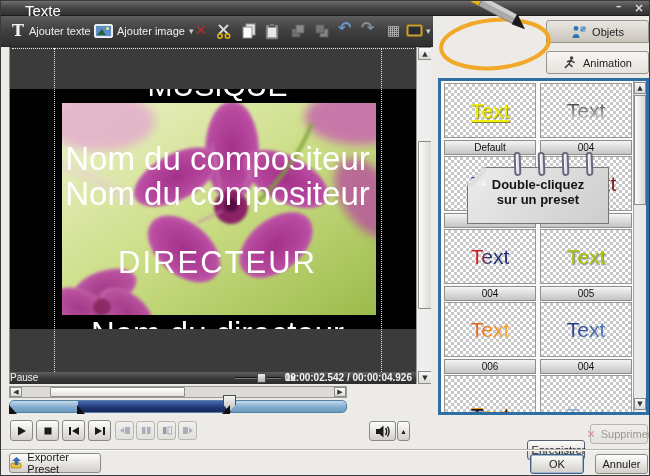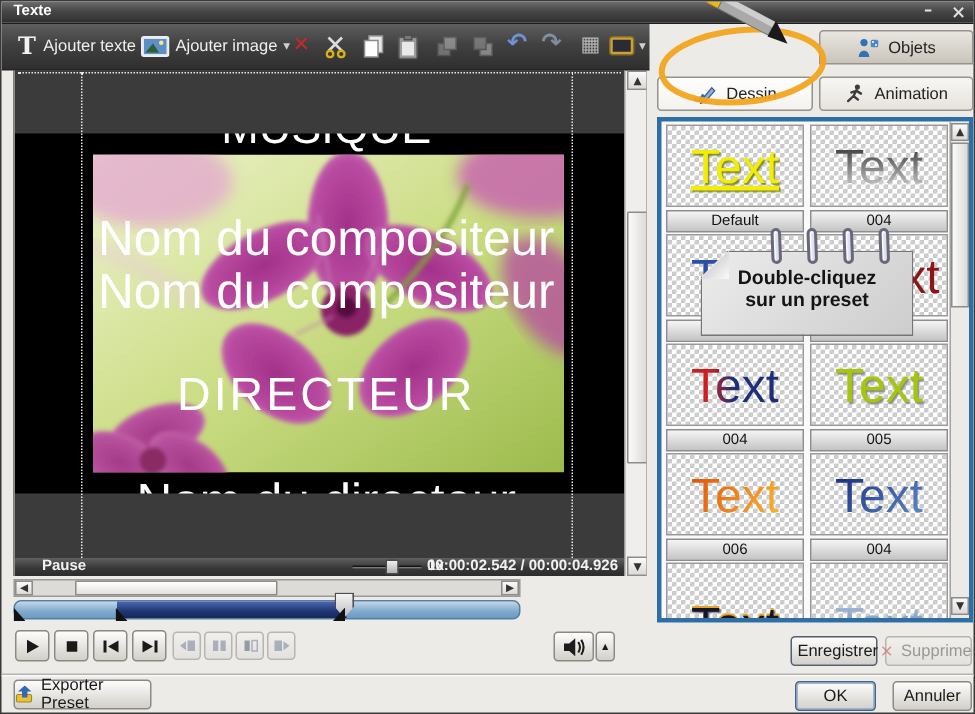--- a/index.html
+++ b/index.html
@@ -18,21 +18,21 @@
   .btn3d.dis{background:linear-gradient(#f1efec,#e3e1dd);border-color:#b7b5b0;color:#9a9892}
   .checker{background-color:#fff;
     background-image:linear-gradient(45deg,#c9c9c9 25%,transparent 25%,transparent 75%,#c9c9c9 75%),
                      linear-gradient(45deg,#c9c9c9 25%,transparent 25%,transparent 75%,#c9c9c9 75%);
     background-size:6px 6px;background-position:0 0,3px 3px}
   .pcard-thumb{position:absolute;left:0;top:0;width:92px;height:55px;border:1px solid #9a9a9a;
                display:flex;align-items:center;justify-content:center;overflow:hidden}
   .pcard-label{position:absolute;left:0;top:57px;width:92px;height:15px;
                background:linear-gradient(#f5f5f5,#c4c4c4);border:1px solid #8d8d8d;
                font-size:10px;color:#111;display:flex;align-items:center;justify-content:center}
-  .pt{font-size:32px;line-height:1;display:inline-block}
+  .pt{font-size:21px;line-height:1;display:inline-block}
   .pt-default{color:#f0ee04;text-decoration:underline;text-shadow:1px 1px 1px rgba(110,110,0,.8)}
   .pt-gray{color:#555;background:linear-gradient(#2d2d2d,#d2d2d2);-webkit-background-clip:text;background-clip:text;-webkit-text-fill-color:transparent}
   .pt-blue{color:#2b4fa8}
   .pt-darkred{color:#8c1515}
   .pt-redblue{color:#7a1a3a;background:linear-gradient(90deg,#cc1f1f 22%,#1d2f78 48%);-webkit-background-clip:text;background-clip:text;-webkit-text-fill-color:transparent}
   .pt-green{color:#a4c70c;text-shadow:1px 1px 1px #8a8a8a}
   .pt-orange{color:#e8751a;background:linear-gradient(115deg,#e1510b,#f9b42e);-webkit-background-clip:text;background-clip:text;-webkit-text-fill-color:transparent}
   .pt-blue2{color:#2a4a9a;background:linear-gradient(135deg,#132a7c,#5f8ac8);-webkit-background-clip:text;background-clip:text;-webkit-text-fill-color:transparent}
   .pt-darkglow{color:#13172a;text-shadow:0 -1px 0 #eda024,1px 1px 1px #667}
   .pt-steel{color:#7d9cc0;background:linear-gradient(#aac2dd,#54739d);-webkit-background-clip:text;background-clip:text;-webkit-text-fill-color:transparent}
@@ -44,21 +44,21 @@
   .ring{position:absolute;width:7px;height:24px;border:2px solid #68687a;background:#dde1ee;border-radius:4px;
         box-shadow:inset 1px 1px 1px #fff;z-index:7;transform:rotate(-2deg)}
   .glyph{font-family:"DejaVu Sans",sans-serif}
 </style>
 </head>
 <body>
 
 <div id="win">
 
   <div class="abs" style="left:0;top:0;width:650px;height:15px;background:linear-gradient(#6e6e6e,#474747 45%,#303030);border-bottom:1px solid #1d1d1d">
-    <span class="abs" style="left:8px;top:1px;font-size:10px;font-weight:bold;color:#fff">Texte</span>
+    <span class="abs" style="left:24px;top:1px;font-size:15px;font-weight:normal;color:#fff">Texte</span>
     <span class="abs glyph" style="left:615px;top:-1px;font-size:11px;font-weight:bold;color:#ddd">–</span>
     <span class="abs glyph" style="left:633px;top:0px;font-size:12px;font-weight:bold;color:#ddd">×</span>
   </div>
 
   <div class="abs" style="left:0;top:15px;width:432px;height:31px;background:linear-gradient(#5e5e5e,#414141 45%,#2f2f2f);border-bottom:1px solid #242424">
     <div class="abs" style="left:11px;top:3px;height:24px;display:flex;align-items:center;gap:5px">
       <span style="font-family:'DejaVu Serif',serif;font-size:16px;font-weight:bold;color:#f2f2f2;line-height:1">T</span>
       <span class="tbar-label">Ajouter texte</span>
     </div>
     <div class="abs" style="left:93px;top:3px;height:24px;display:flex;align-items:center;gap:4px">
@@ -107,28 +107,20 @@
 
   <div class="abs tab tab-idle" style="left:545px;top:19px;width:103px;height:23px">
     <svg width="15" height="14">
       <circle cx="5" cy="3.4" r="2.4" fill="#2f72b8"></circle>
       <path d="M1.5,13 C1.5,7.5 8.5,7.5 8.5,13 Z" fill="#2f72b8"></path>
       <rect x="9.5" y="1.5" width="5" height="5" rx="1" fill="#4d89c8"></rect>
       <circle cx="11" cy="3" r="0.7" fill="#fff"></circle>
         <circle cx="13" cy="5" r="0.7" fill="#fff"></circle>
     </svg>
     <span>Objets</span>
-  </div>
-  <div class="abs mbtn" style="left:437px;top:50px;width:104px;height:23px;background:linear-gradient(#ffffff,#f4f2ee)">
-    <svg width="16" height="14">
-      <path d="M1,10 Q4,13 7,7" stroke="#2f72b8" stroke-width="2" fill="none"></path>
-      <polygon points="5.5,11 12.5,2.5 14.5,4.5 7.5,12.5" fill="#8fb0dd" stroke="#3f5f8f" stroke-width="0.8"></polygon>
-      <polygon points="5.5,11 7.5,12.5 4.6,13.4" fill="#222"></polygon>
-    </svg>
-    <span>Dessin</span>
   </div>
   <div class="abs mbtn" style="left:545px;top:50px;width:103px;height:23px;background:linear-gradient(#f8f6f3,#e6e3dd)">
     <svg width="14" height="14">
       <circle cx="8.6" cy="2" r="1.7" fill="#3c3c3c"></circle>
       <path d="M8,4 L6,8 M8,4.6 L11,6.4 M8,4.6 L4.6,5.6 M6,8 L9,10.4 M6,8 L2.4,11.4" stroke="#3c3c3c" stroke-width="1.6" fill="none" stroke-linecap="round"></path>
     </svg>
     <span>Animation</span>
   </div>
 
   <div class="abs" style="left:8px;top:46px;width:422px;height:337px;background:#000;border-left:1px solid #8e8c88;overflow:hidden">
@@ -185,21 +177,21 @@
     <div class="ovtext" style="top:268px;font-size:33px">Nom du directeur</div>
 
     <div class="abs" style="left:0;top:0;width:406px;height:42px;background:#3b3b3b;z-index:3"></div>
     <div class="abs" style="left:0;top:282px;width:406px;height:43px;background:#3b3b3b;z-index:3"></div>
 
     <div class="abs doth" style="left:2px;top:1px;width:402px;z-index:4"></div>
     <div class="abs dotv" style="left:44px;top:1px;height:324px;z-index:4"></div>
     <div class="abs dotv" style="left:371px;top:1px;height:324px;z-index:4"></div>
 
     <div class="abs" style="left:0;top:325px;width:406px;height:12px;background:linear-gradient(#606060,#383838 55%,#2c2c2c);z-index:5">
-      <span class="abs" style="left:18px;top:0;font-size:10px;font-weight:bold;color:#f2f2f2">Pause</span>
+      <span class="abs" style="left:0;top:0;font-size:10px;font-weight:normal;color:#f2f2f2">Pause</span>
       <div class="abs" style="left:225px;top:5px;width:46px;height:2px;background:#161616;border-bottom:1px solid #7a7a7a"></div>
       <div class="abs" style="left:247px;top:1px;width:9px;height:10px;background:linear-gradient(#efefef,#b2b2b2);border:1px solid #4a4a4a;border-radius:1px"></div>
       <span class="abs" style="left:275px;top:0;font-size:10px;font-weight:bold;color:#f2f2f2">1x</span>
       <span class="abs" style="right:4px;top:0;font-size:10px;font-weight:bold;color:#f2f2f2">00:00:02.542 / 00:00:04.926</span>
     </div>
 
     <div class="abs" style="left:406px;top:0;width:16px;height:337px;background:#efeeec;border-left:1px solid #9a9a9a;z-index:6">
       <div class="abs sbtn" style="left:1px;top:0;width:14px;height:13px">▲</div>
       <div class="abs" style="left:1px;top:94px;width:14px;height:168px;background:linear-gradient(90deg,#fbfbfb,#dcdad6);border:1px solid #8e8c88;border-radius:1px"></div>
       <div class="abs sbtn" style="left:1px;top:324px;width:14px;height:13px">▼</div>
@@ -267,21 +259,21 @@
       </svg>
   </div>
   <div class="abs btn3d" style="left:368px;top:420px;width:27px;height:20px">
     <svg width="16" height="13">
       <polygon points="1,4 4.5,4 8.5,0.5 8.5,12.5 4.5,9 1,9" fill="#1c1c1c"></polygon>
       <path d="M10.5,3 Q12.8,6.5 10.5,10 M12.5,1.5 Q15.6,6.5 12.5,11.5" stroke="#1c1c1c" stroke-width="1.4" fill="none"></path>
     </svg>
   </div>
   <div class="abs btn3d" style="left:396px;top:420px;width:13px;height:20px;font-size:7px">▲</div>
 
-  <div class="abs btn3d" style="left:526px;top:423px;width:58px;height:20px;border-color:#55606e">
+  <div class="abs btn3d" style="left:526px;top:439px;width:58px;height:20px;border-color:#55606e">
     <svg width="11" height="11">
       <rect x="0.5" y="0.5" width="10" height="10" rx="1" fill="#8a93a8" stroke="#4a4f5c"></rect>
       <rect x="2.5" y="0.8" width="6" height="3.6" fill="#dfe3ea"></rect>
       <rect x="2" y="6" width="7" height="4.6" fill="#ffffff" stroke="#8a8a8a" stroke-width="0.5"></rect>
     </svg>
     <span>Enregistrer</span>
   </div>
   <div class="abs btn3d dis" style="left:589px;top:423px;width:58px;height:20px">
     <span class="glyph" style="color:#d06a6a;font-weight:bold;font-size:11px;opacity:.65">✕</span>
     <span>Supprimer</span>

